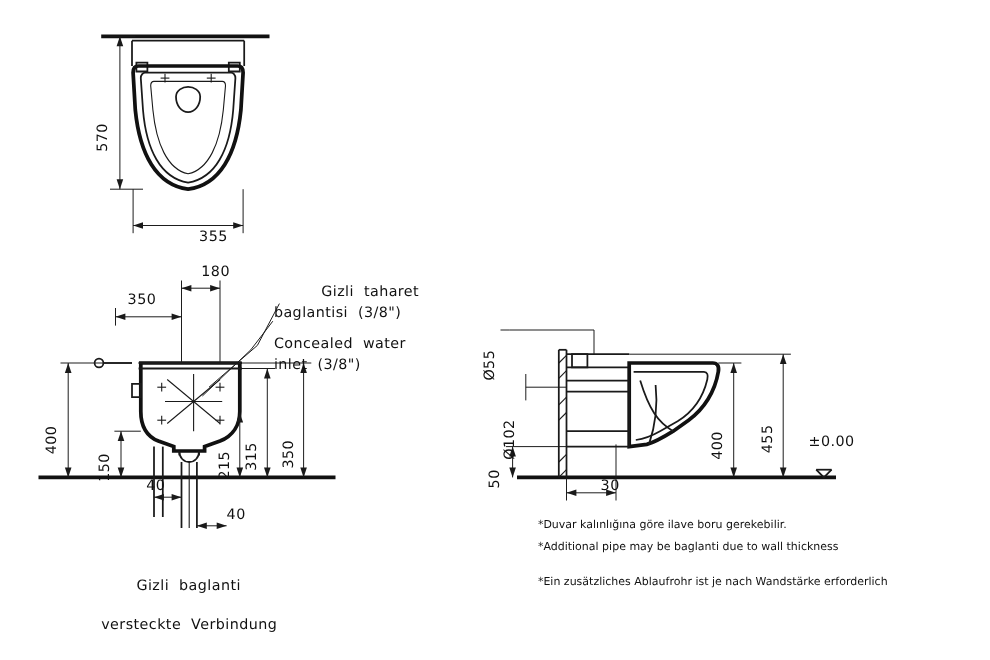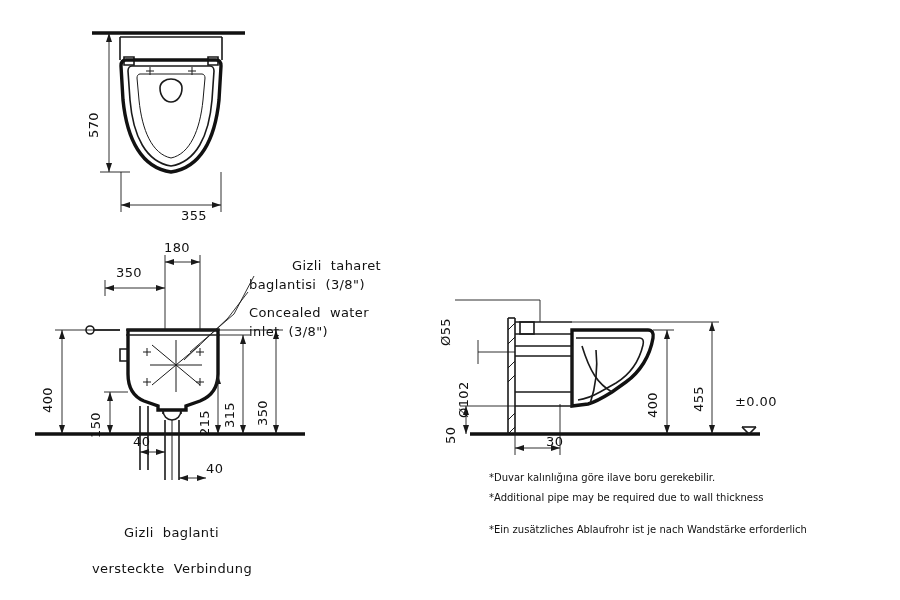--- a/index.html
+++ b/index.html
@@ -245,21 +245,21 @@
       <line class="dim" x1="572" y1="322" x2="719" y2="322"></line>
 
       <polyline class="med" points="742,427 749,434 756,427"></polyline>
       <line class="med" x1="742" y1="427" x2="756" y2="427"></line>
     </g>
   </svg>
 
   <div class="lbl rot" style="left:100px; top:120px; transform: rotate(-90deg) translate(-18px,-14px);">570</div>
   <div class="lbl" style="left:154px; top:208px;margin-left:27px;">355</div>
 
-  <div class="lbl" style="left:164px; top:240px;">180</div>
+  <div class="lbl" style="left:183px; top:240px;">180</div>
   <div class="lbl" style="left:116px; top:265px;">350</div>
   <div class="lbl rot" style="left:54px; top:395px; transform: rotate(-90deg) translate(-18px,-14px);">400</div>
   <div class="lbl rot" style="left:102px; top:420px; transform: rotate(-90deg) translate(-18px,-14px);">150</div>
   <div class="lbl rot" style="left:211px; top:418px; transform: rotate(-90deg) translate(-18px,-14px);">215</div>
   <div class="lbl rot" style="left:236px; top:410px; transform: rotate(-90deg) translate(-18px,-14px);">315</div>
   <div class="lbl rot" style="left:269px; top:408px; transform: rotate(-90deg) translate(-18px,-14px);">350</div>
   <div class="lbl" style="left:133px; top:434px;">40</div>
   <div class="lbl" style="left:206px; top:461px;">40</div>
 
   <div class="lbl" style="left:249px; top:258px;margin-left:43px;">Gizli  taharet</div>
@@ -272,16 +272,16 @@
 
   <div class="lbl rot" style="left:452px; top:320px; transform: rotate(-90deg) translate(-26px,-14px);">Ø55</div>
   <div class="lbl rot" style="left:470px; top:388px; transform: rotate(-90deg) translate(-30px,-14px);">Ø102</div>
   <div class="lbl rot" style="left:457px; top:428px; transform: rotate(-90deg) translate(-16px,-14px);">50</div>
   <div class="lbl" style="left:546px; top:434px;">30</div>
   <div class="lbl rot" style="left:659px; top:400px; transform: rotate(-90deg) translate(-18px,-14px);">400</div>
   <div class="lbl rot" style="left:705px; top:394px; transform: rotate(-90deg) translate(-18px,-14px);">455</div>
   <div class="lbl" style="left:735px; top:394px;">±0.00</div>
 
   <div class="note" style="left:489px; top:472px;">*Duvar kalınlığına göre ilave boru gerekebilir.</div>
-  <div class="note" style="left:489px; top:492px;">*Additional pipe may be required due to wall thickness</div>
+  <div class="note" style="left:489px; top:492px;">*Additional pipe may be baglanti due to wall thickness</div>
   <div class="note" style="left:489px; top:524px;">*Ein zusätzliches Ablaufrohr ist je nach Wandstärke erforderlich</div>
 
 </div>
 
 </body></html>

